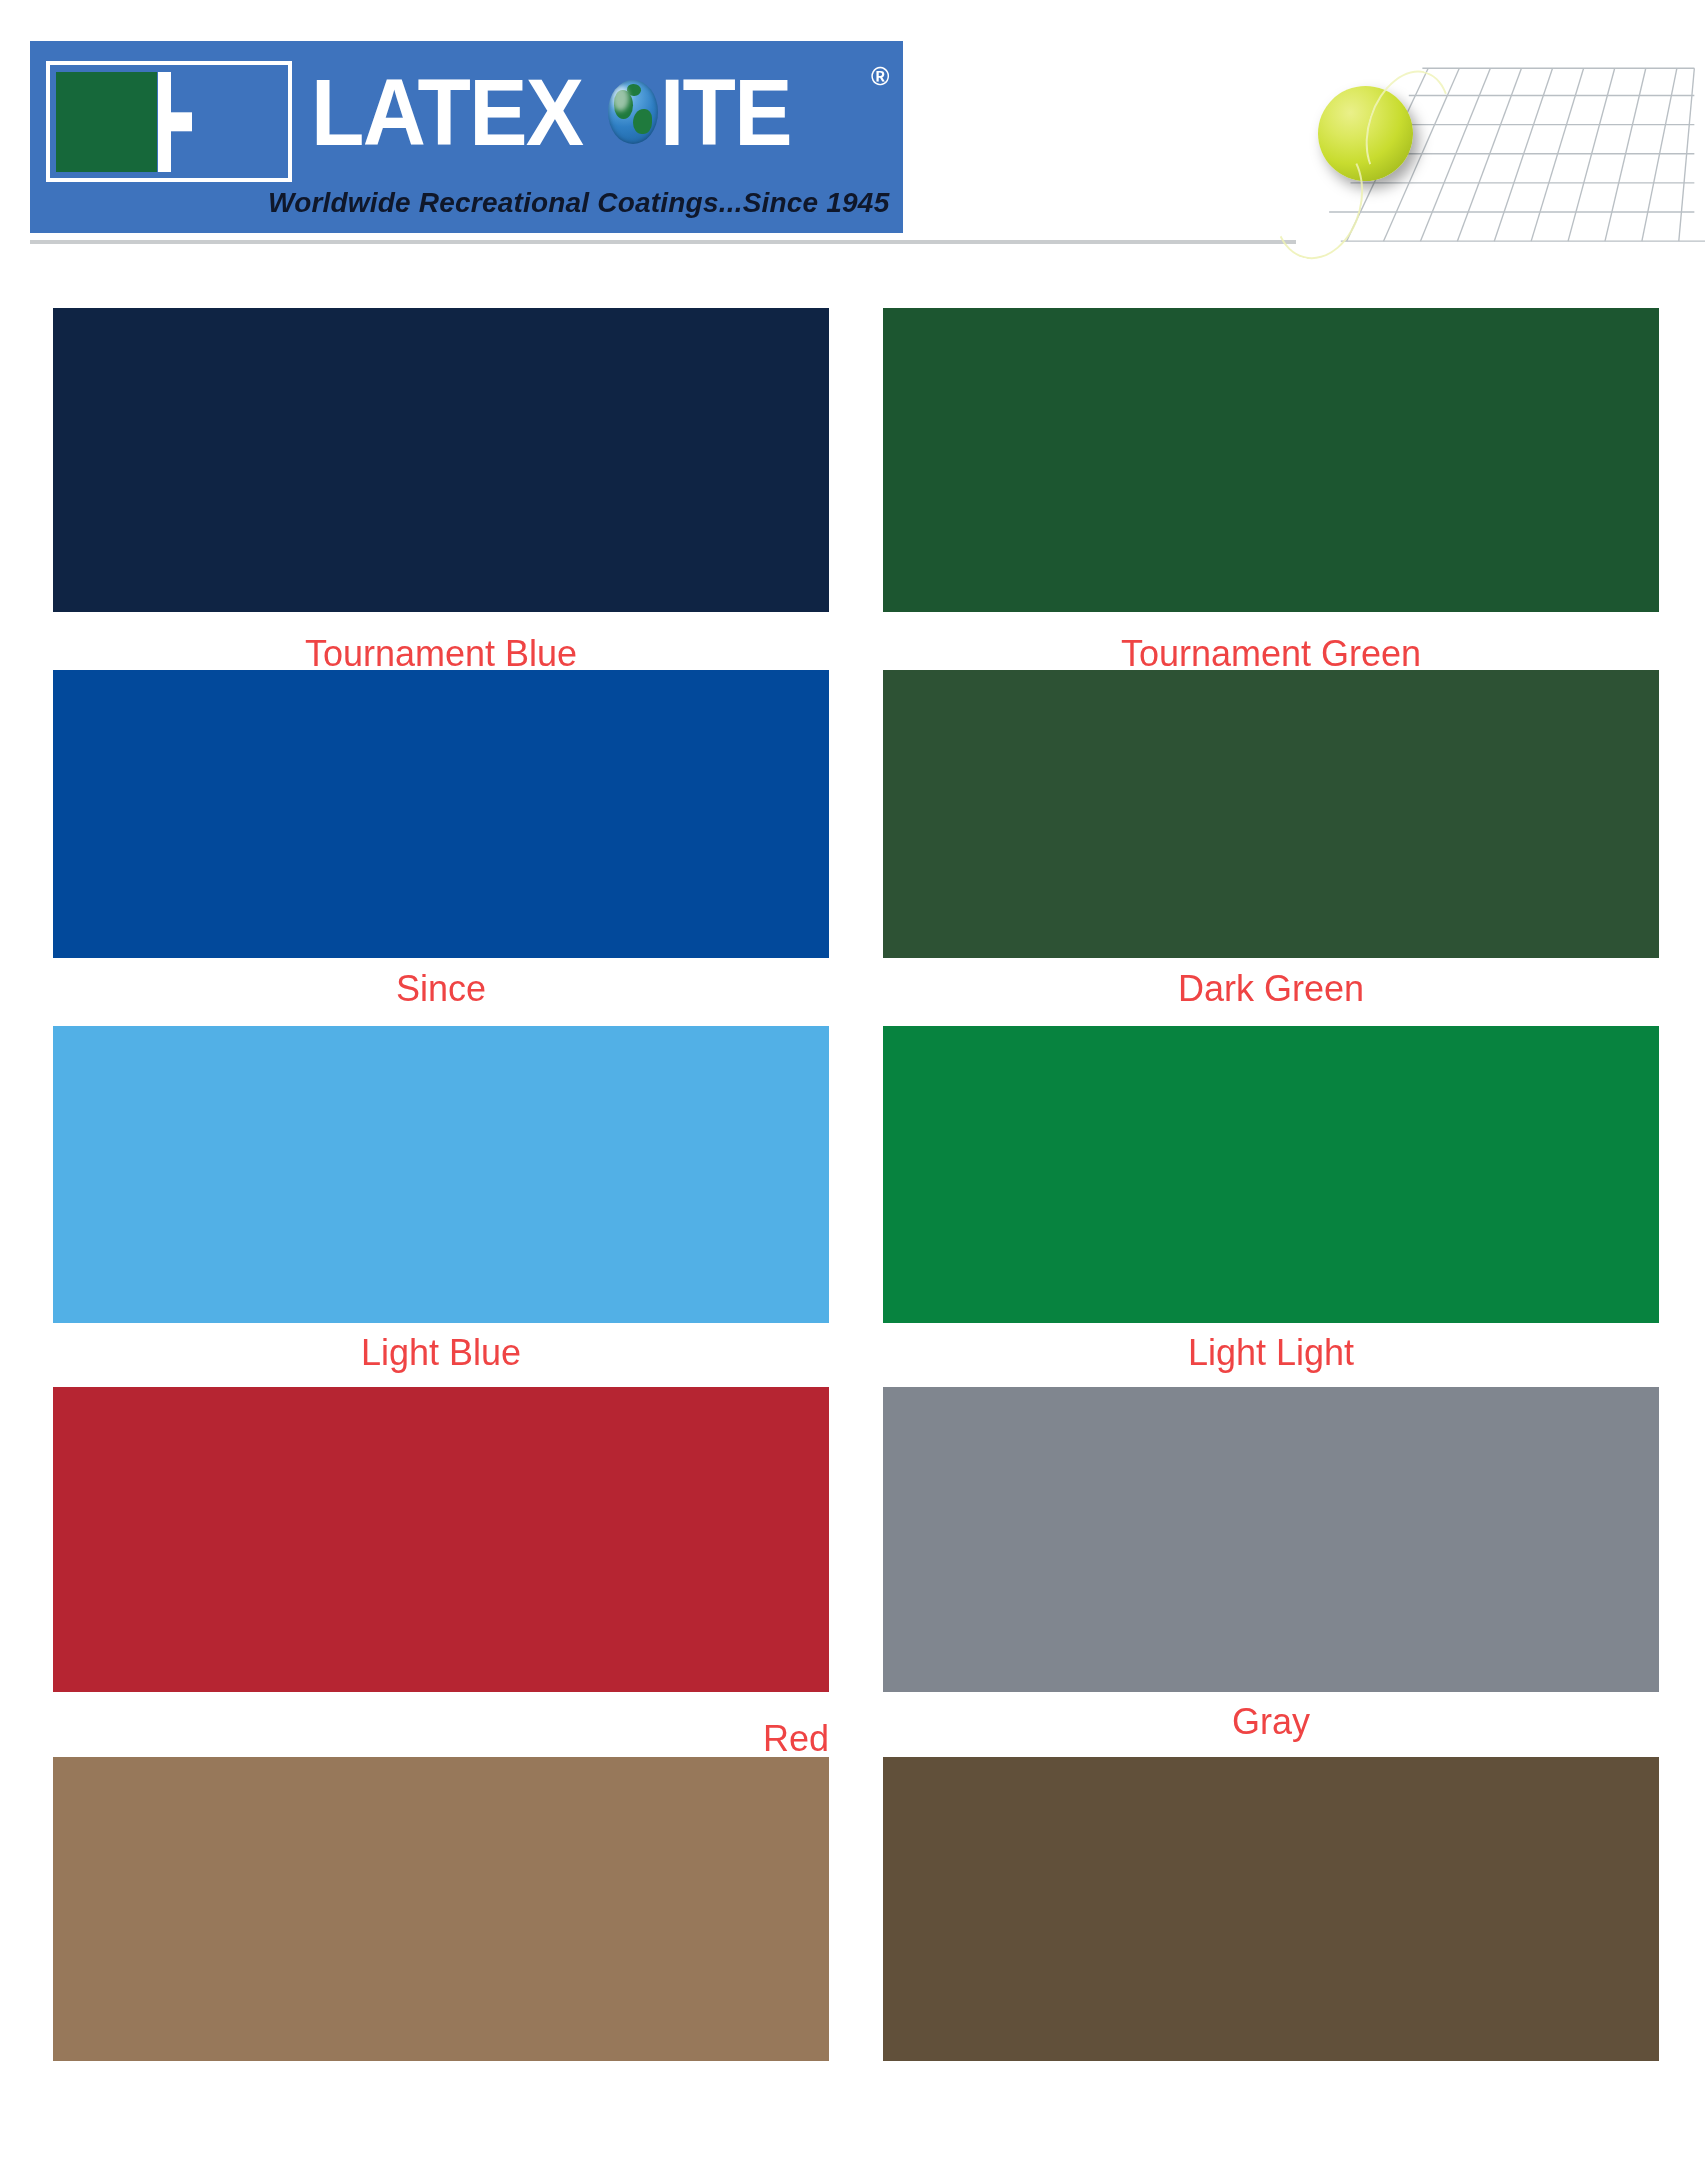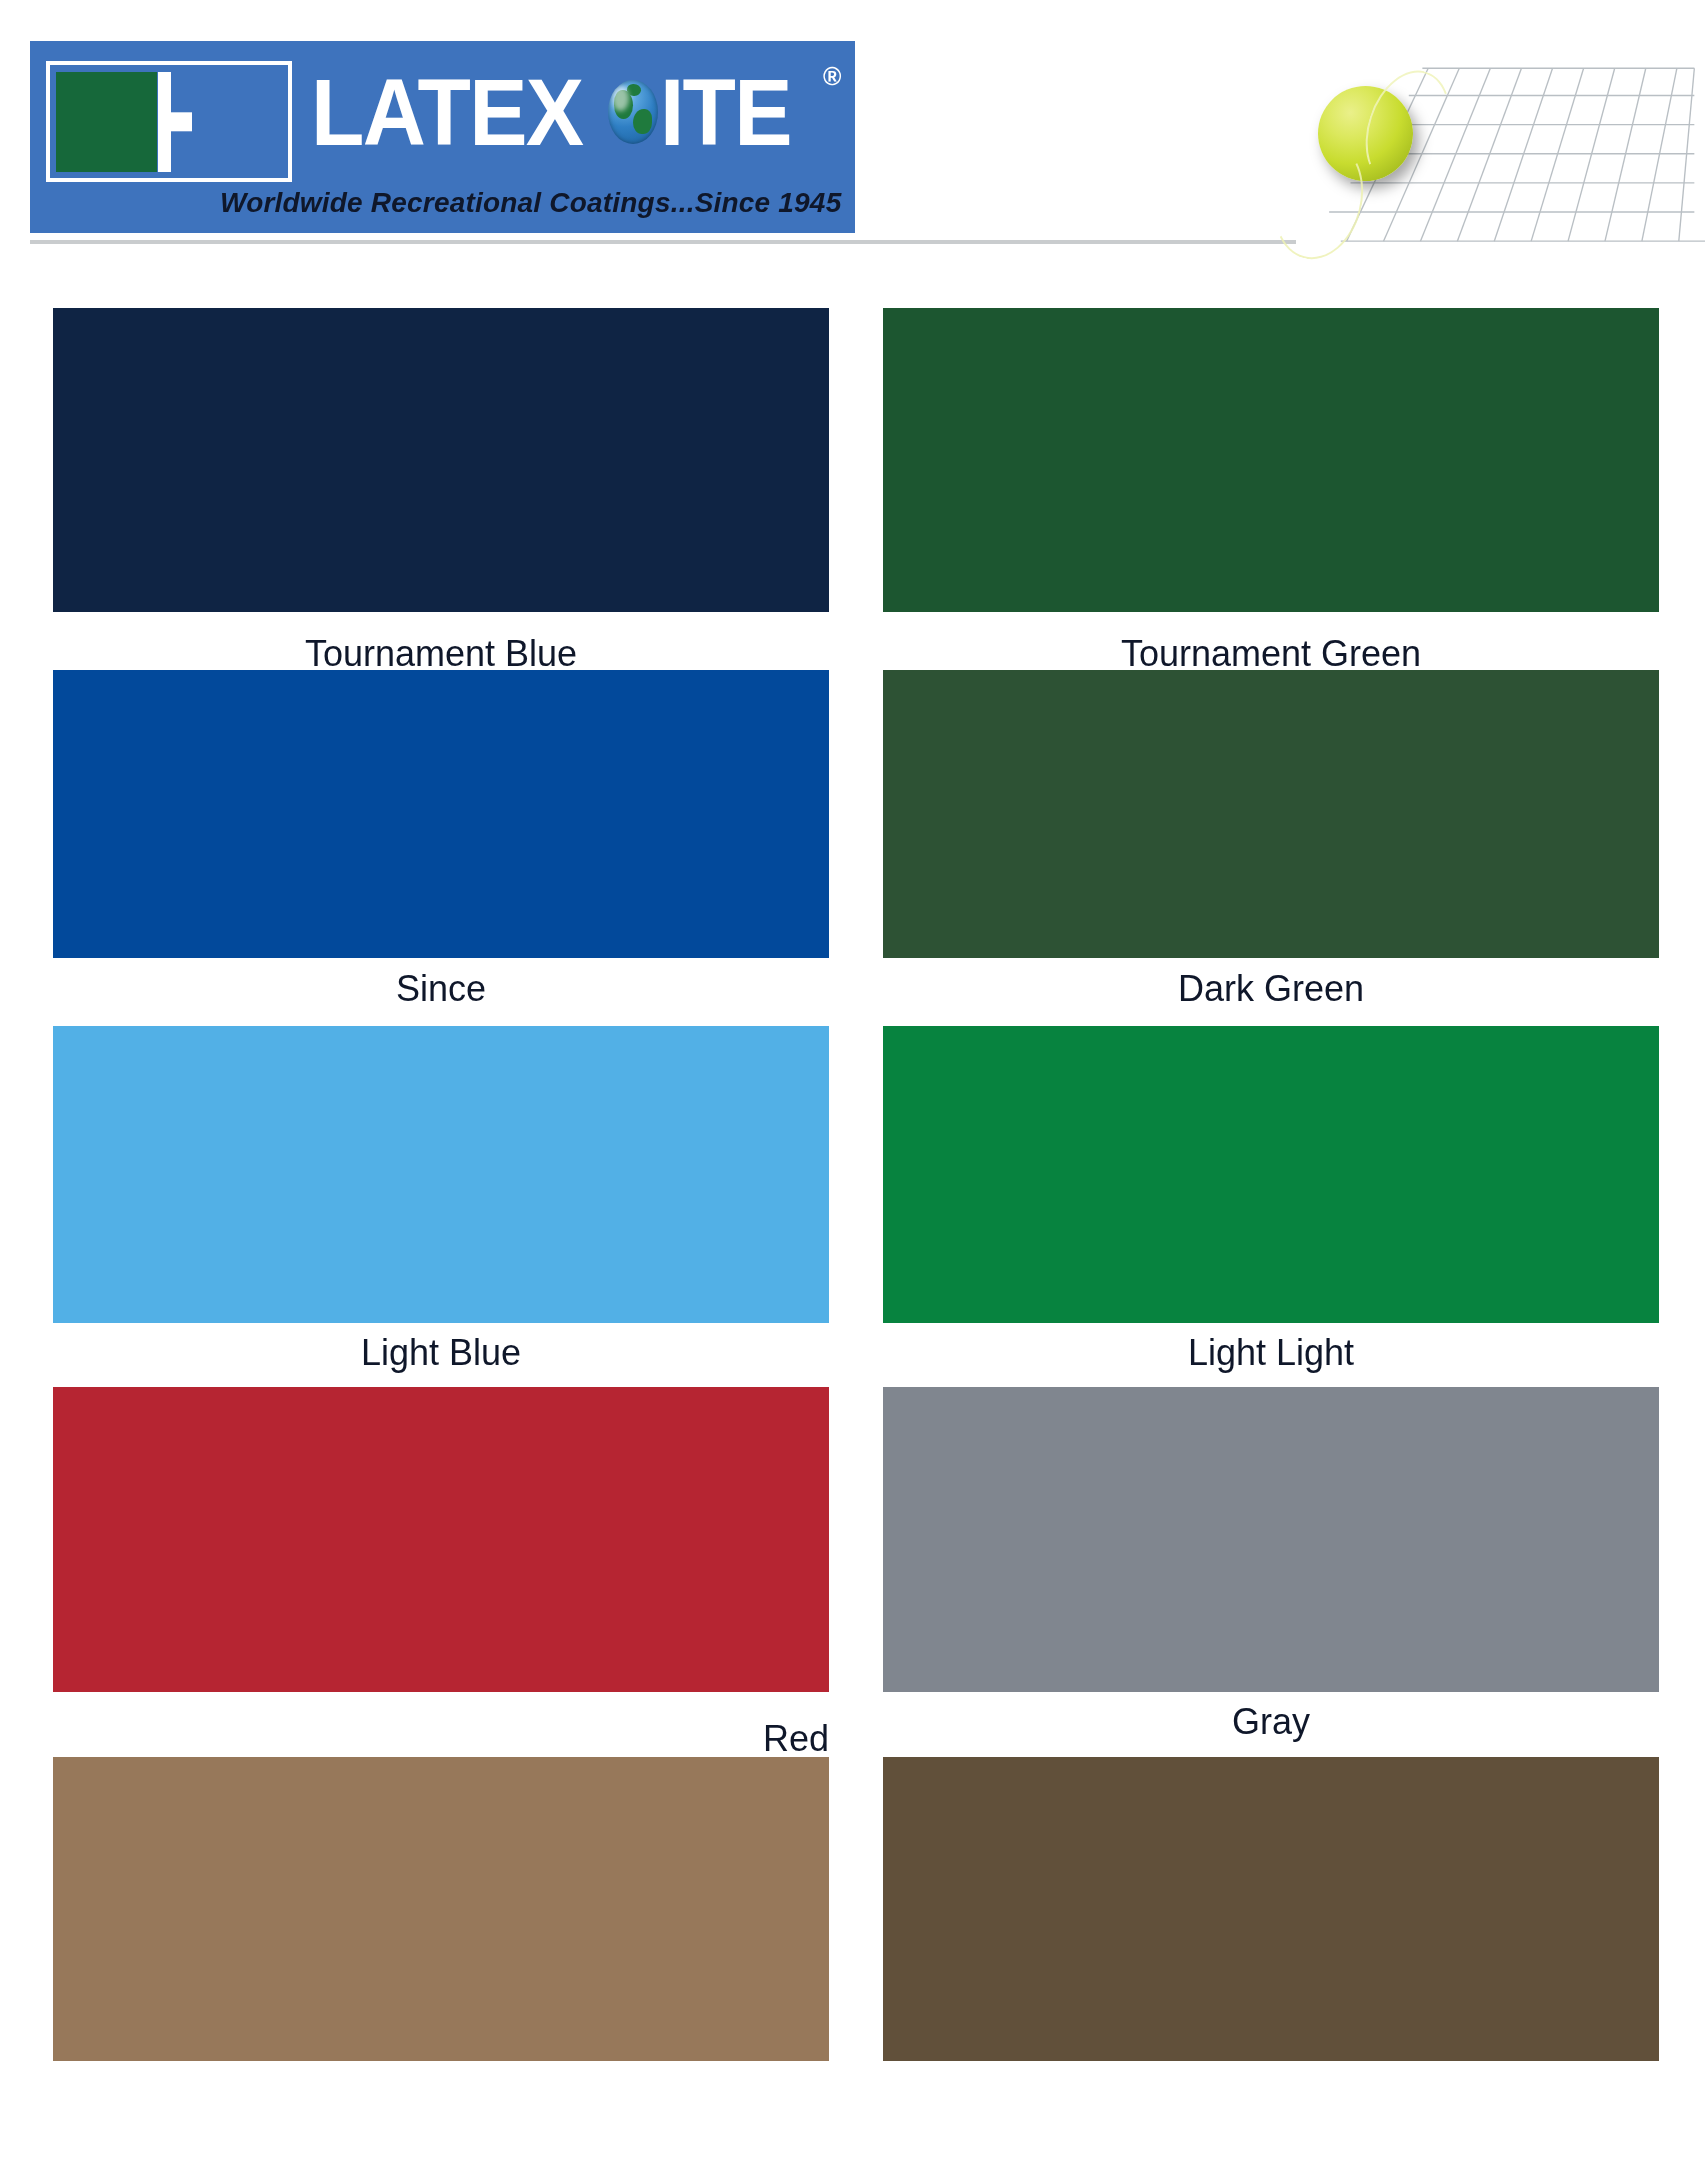--- a/index.html
+++ b/index.html
@@ -26,20 +26,21 @@
 
   #logo-banner {
     position: absolute;
     left: 30px;
     top: 41px;
     width: 825px;
     height: 192px;
     background: #3e73bd;
     display: flex;
     align-items: stretch;
+    padding-left: 48px;
   }
 
   
   #court-emblem {
     position: absolute;
     left: 15.5px;
     top: 20.4px;
     width: 246px;
     height: 121px;
     border: 4.9px solid #ffffff;
@@ -213,21 +214,21 @@
   .swatch-chip {
     width: 100%;
     display: block;
   }
   .swatch-label {
     display: block;
     width: 100%;
     text-align: center;
     font-family: "Liberation Sans", sans-serif;
     font-size: 36px;
-    color: #0f172a;
+    color: #ef4444;
     line-height: 1;
     white-space: nowrap;
   }
 </style>
 </head>
 <body>
 
 <div id="header">
 
   <div id="logo-banner">

